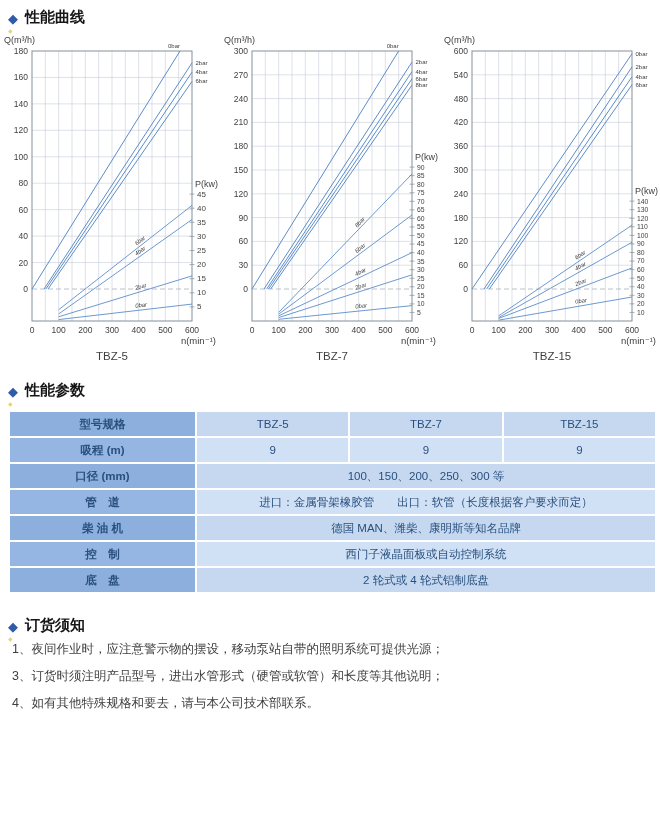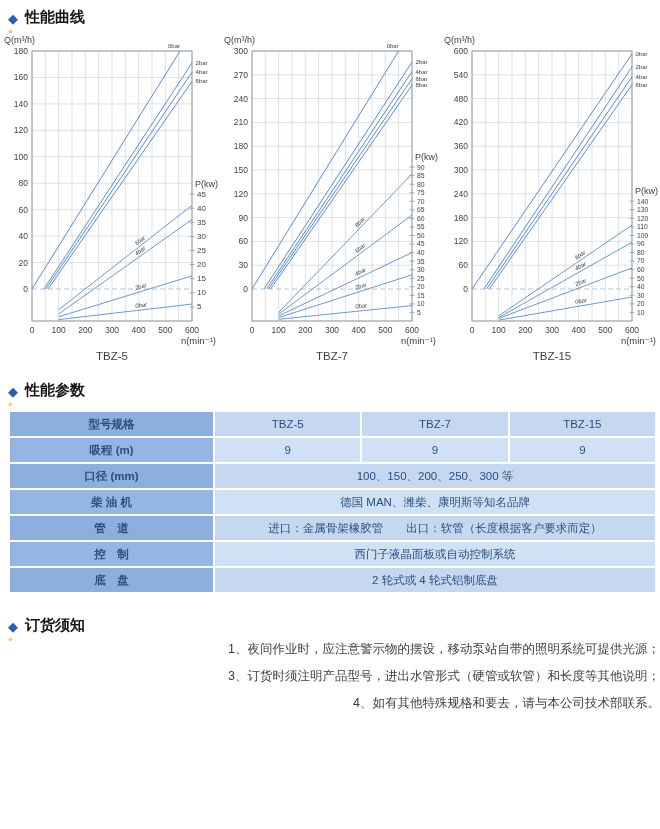--- a/index.html
+++ b/index.html
@@ -6,26 +6,26 @@
   body{width:660px;height:829px;overflow:hidden;font-family:"Liberation Sans","DejaVu Sans",sans-serif;}
   .page{position:relative;width:660px;height:829px;background:#ffffff;}
   .section-title{display:flex;align-items:center;gap:7px;font-size:15px;font-weight:bold;color:#161616;padding:8px 0 0 8px;}
   .diamond{color:#2e5ca8;font-size:13px;line-height:13px;position:relative;top:1px;}
   .diamond::after{content:"◆";color:#e9c75b;font-size:6px;position:absolute;left:0px;top:13px;opacity:.8;}
   .charts-row{display:flex;margin-top:4px;}
   .chart-block{width:220px;height:332px;}
   svg text{font-family:"Liberation Sans","DejaVu Sans",sans-serif;fill:#3f3f3f;}
   .params-wrap{margin:10px 0 0 8px;}
   table.params{border-collapse:separate;border-spacing:2px;table-layout:fixed;width:649px;}
-  table.params td{height:24px;text-align:center;vertical-align:middle;font-size:11.5px;color:#29507f;padding:0 20px;}
+  table.params td{height:24px;text-align:center;vertical-align:middle;font-size:11.5px;color:#29507f;padding:0 11px;}
   td.lbl{background:#8cafdd;font-weight:bold;color:#1e4273;width:163px;}
   tr:nth-child(even) td.lbl{background:#95b6e2;}
   td.val{background:#c5d8f0;}
   tr:nth-child(even) td.val{background:#d0e0f5;}
-  .notes-wrap{margin:6px 0 0 25px;text-align:right;}
+  .notes-wrap{margin:6px 0 0 12px;}
   .note{font-size:12.5px;color:#3e3e3e;line-height:17px;margin-bottom:10px;}
 </style>
 </head>
 <body>
 
 <div class="page">
 
   <div class="section-title">
     <span class="diamond">◆</span>
     <span>性能曲线</span>
@@ -358,26 +358,26 @@
             <td class="lbl">吸程 (m)</td>
             <td class="val">9</td>
             <td class="val">9</td>
             <td class="val">9</td>
           </tr>
           <tr>
             <td class="lbl">口径 (mm)</td>
             <td class="val" colspan="3">100、150、200、250、300 等</td>
           </tr>
           <tr>
+            <td class="lbl">管　道</td>
+            <td class="val" colspan="3">进口：金属骨架橡胶管　　出口：软管（长度根据客户要求而定）</td>
+          </tr>
+          <tr>
             <td class="lbl">柴 油 机</td>
             <td class="val" colspan="3">德国 MAN、潍柴、康明斯等知名品牌</td>
-          </tr>
-          <tr>
-            <td class="lbl">管　道</td>
-            <td class="val" colspan="3">进口：金属骨架橡胶管　　出口：软管（长度根据客户要求而定）</td>
           </tr>
           <tr>
             <td class="lbl">控　制</td>
             <td class="val" colspan="3">西门子液晶面板或自动控制系统</td>
           </tr>
           <tr>
             <td class="lbl">底　盘</td>
             <td class="val" colspan="3">2 轮式或 4 轮式铝制底盘</td>
           </tr>
         </tbody>

